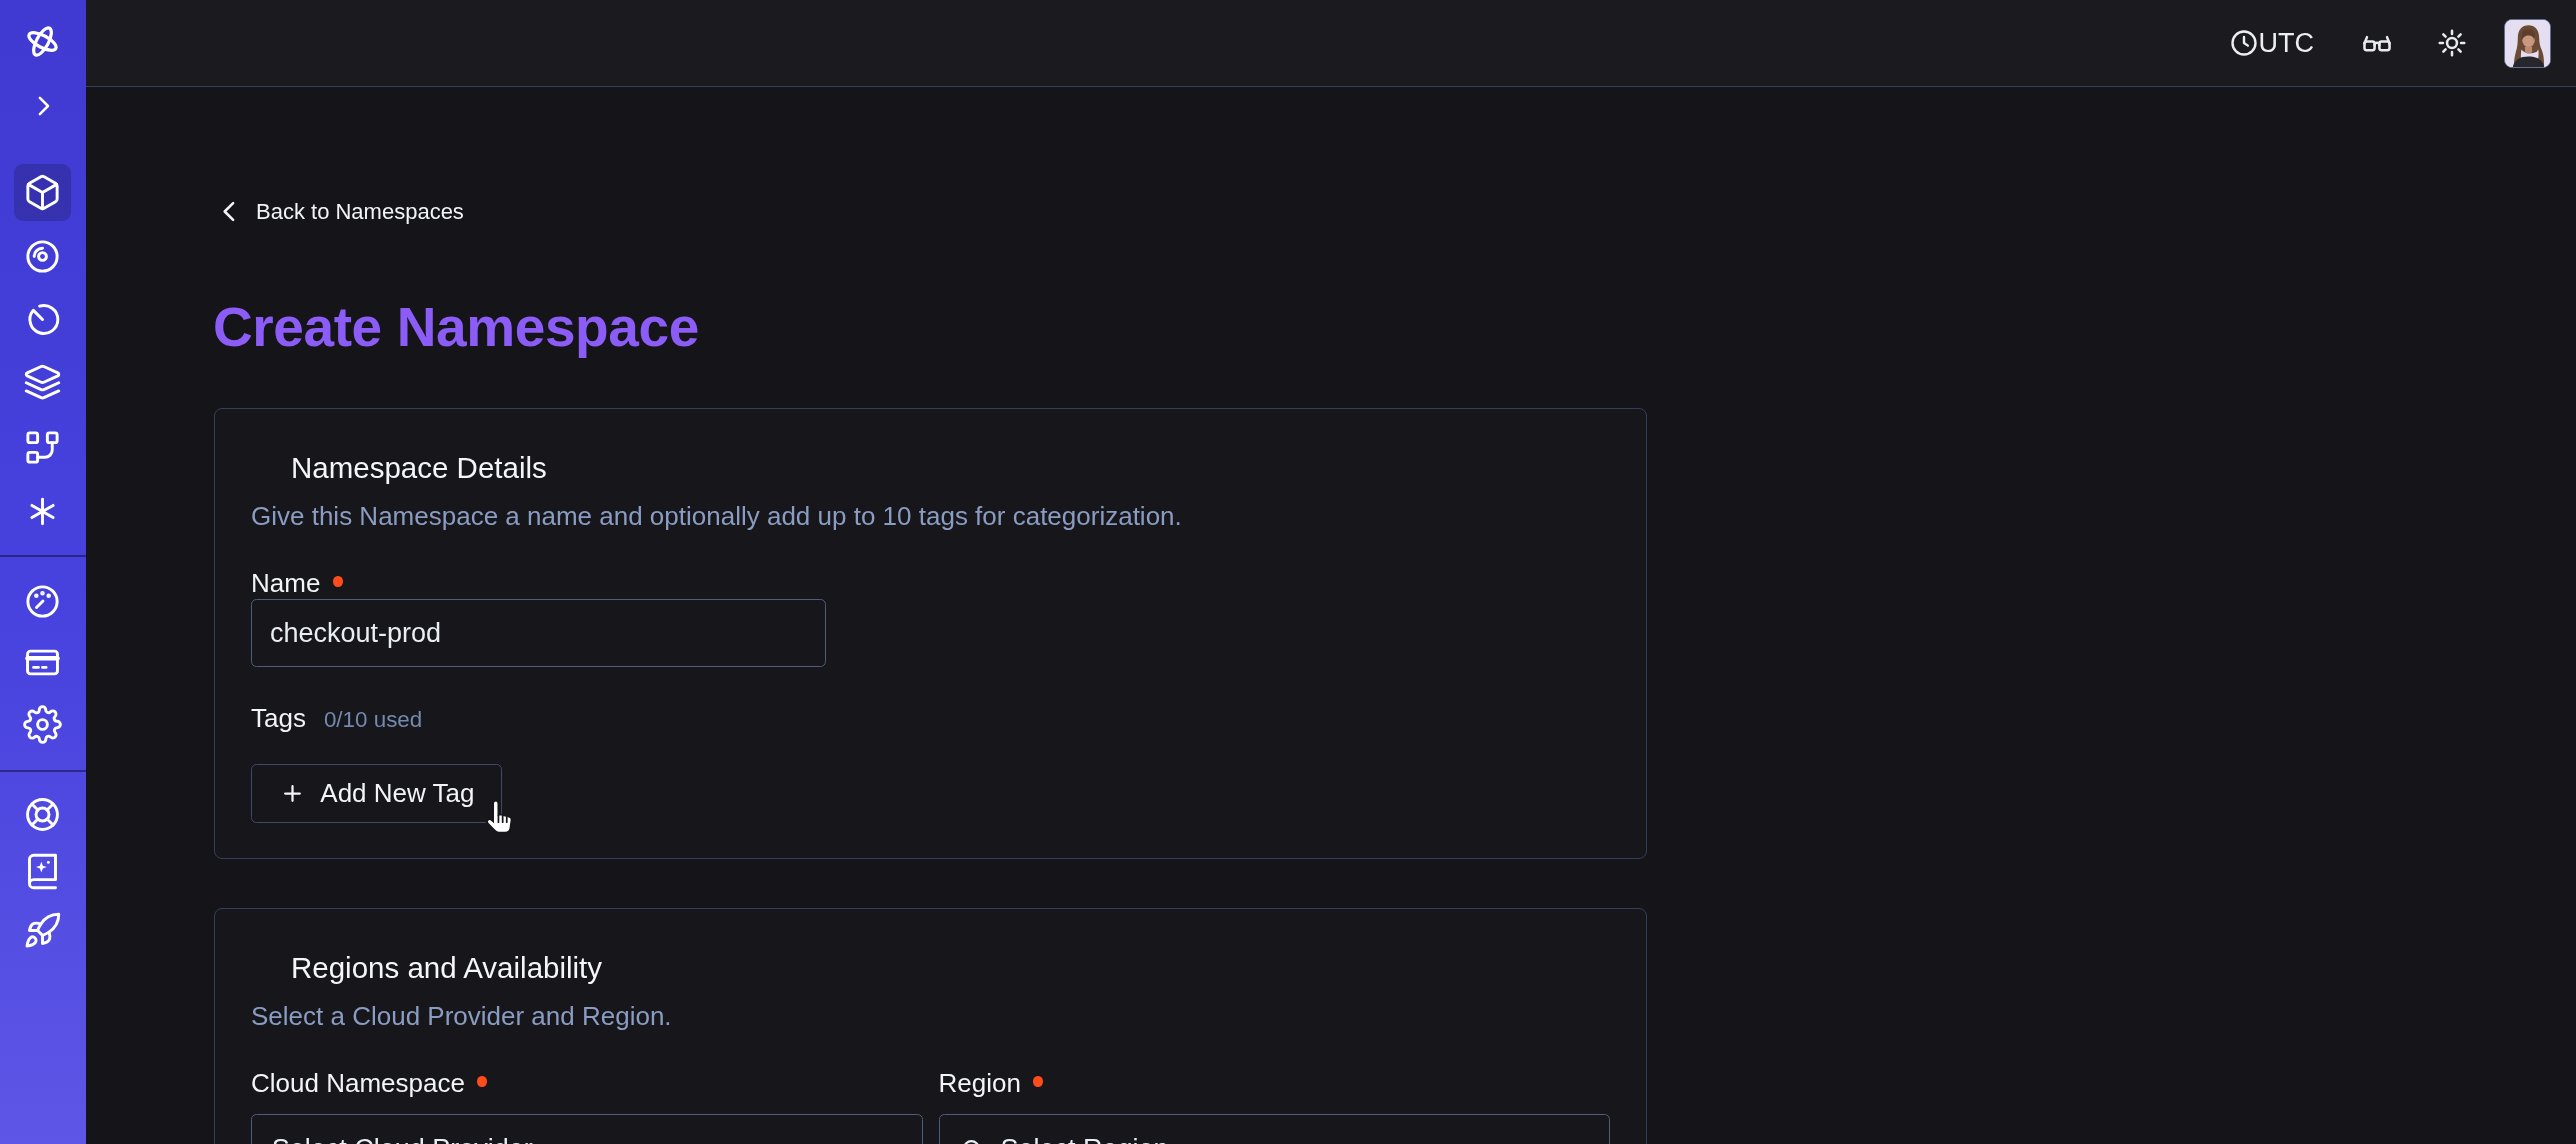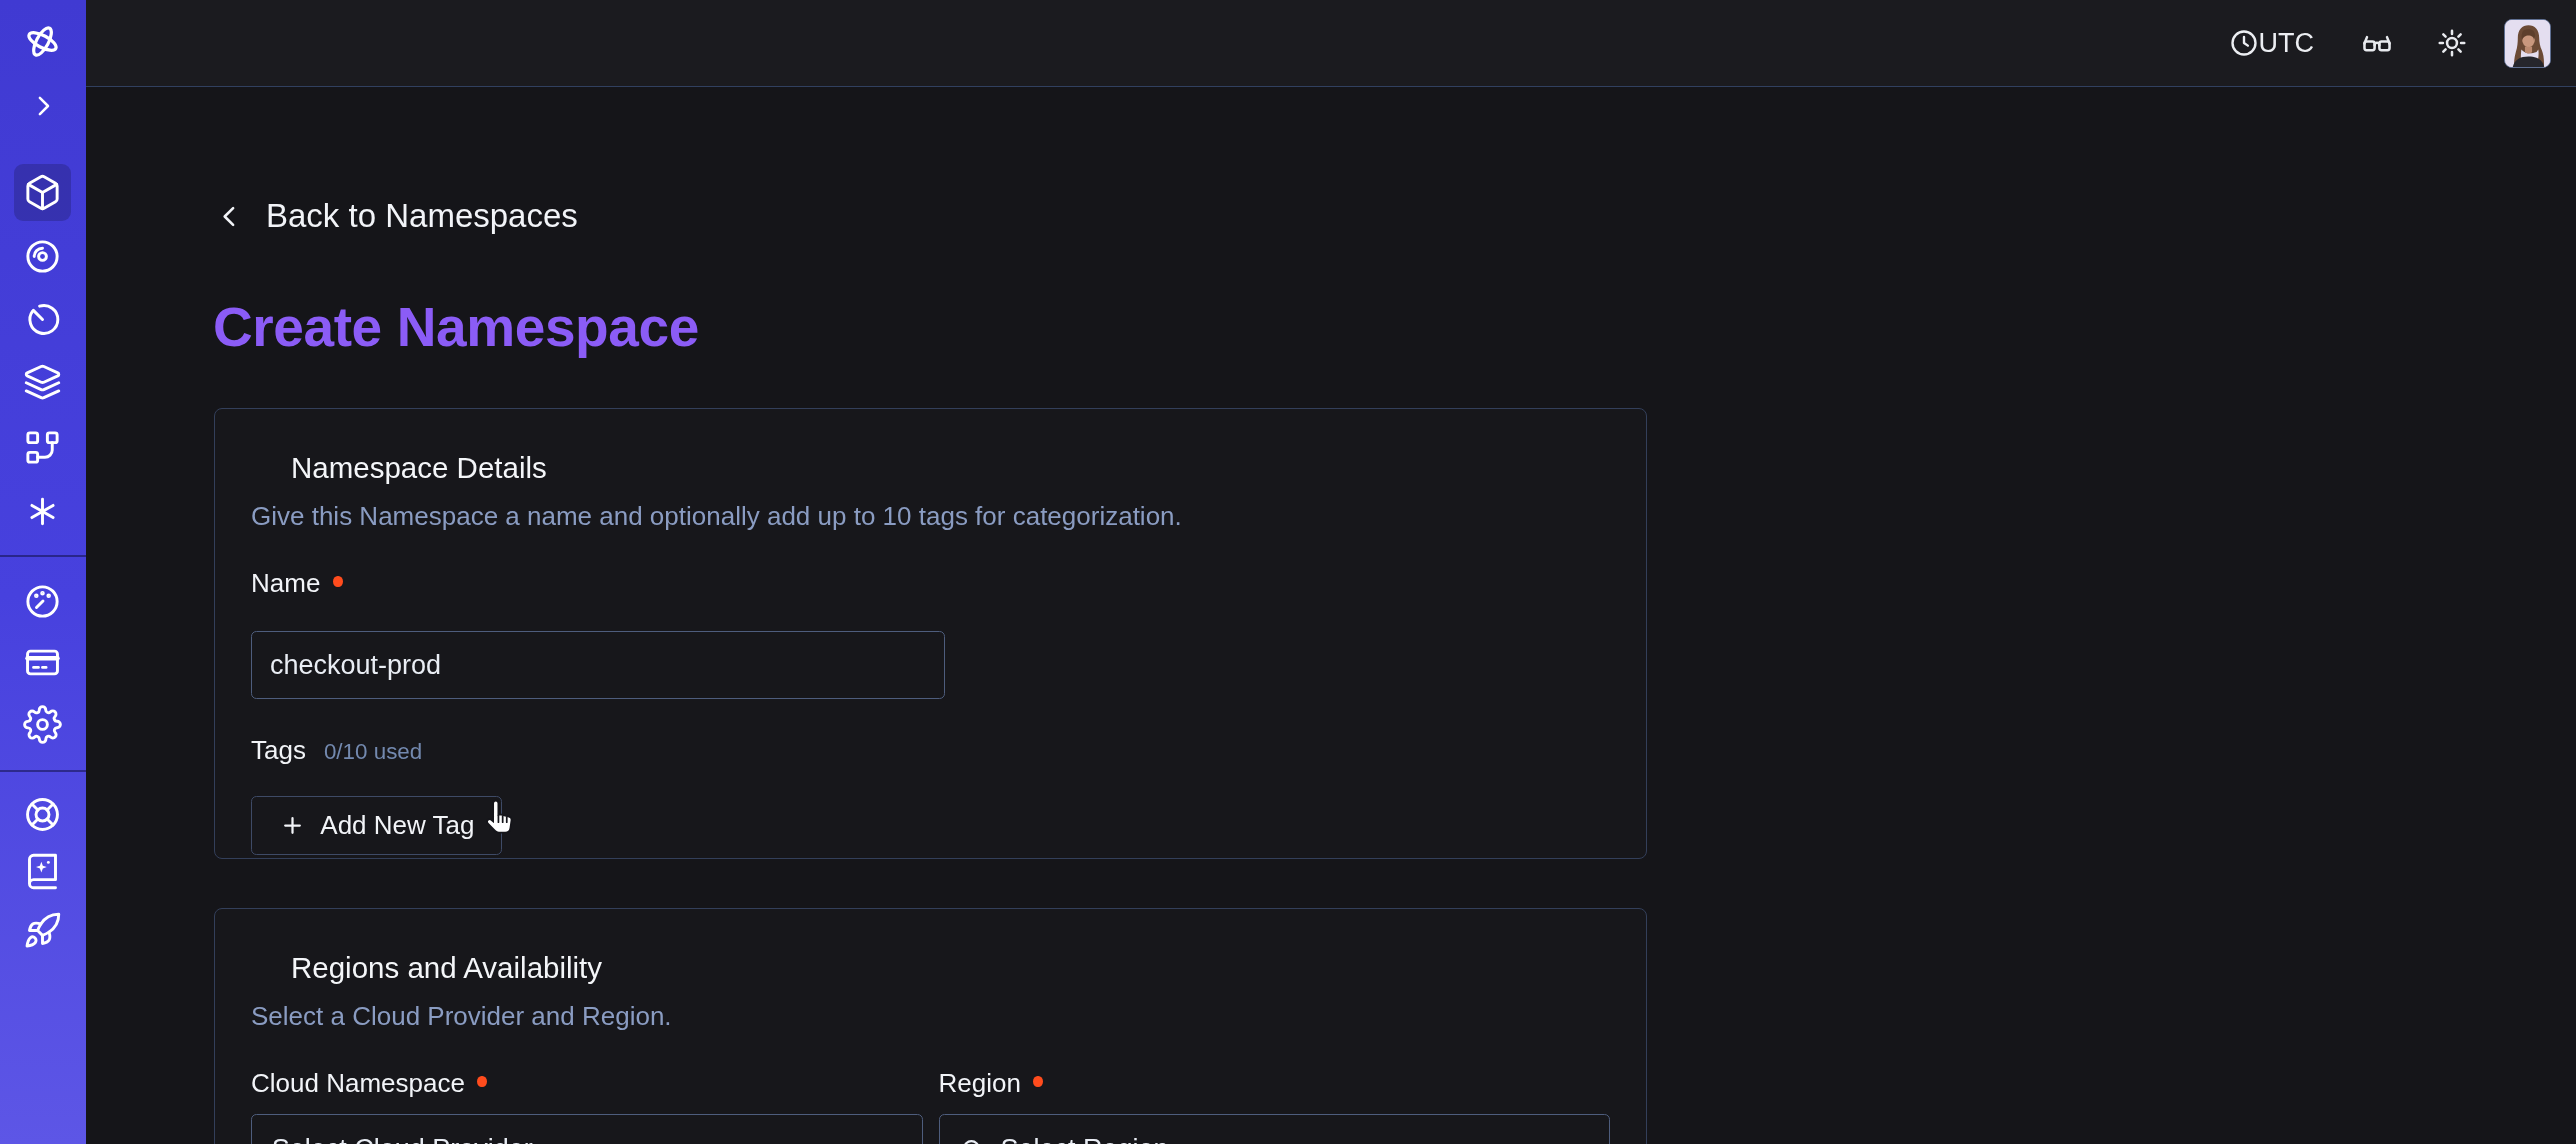--- a/index.html
+++ b/index.html
@@ -37,22 +37,22 @@
   .side-item {
     position:absolute; left:14.3px; width:57px; height:57px; border-radius:9px;
     display:flex; align-items:center; justify-content:center; color:#ffffff; cursor:pointer;
   }
   .side-item.active { background:rgba(0,0,0,0.18); }
   .side-divider { position:absolute; left:0; width:86px; height:1.8px; background:rgba(12,12,56,0.5); }
 
   
   .back-link {
     position:absolute; left:215px; top:197px;
-    display:flex; align-items:center; gap:22px;
-    font-size:33px; font-weight:500; color:#f2f4f8; cursor:pointer;
+    display:flex; align-items:center; gap:12px;
+    font-size:22px; font-weight:500; color:#f2f4f8; cursor:pointer;
   }
   .page-title {
     position:absolute; left:213px; top:295px;
     font-size:55px; font-weight:600; letter-spacing:-0.4px; color:#8b5cf6;
   }
 
   .card {
     position:absolute; left:214px; width:1433px;
     background:#17171b; border:1.8px solid #333f5a; border-radius:8px;
     padding:41px 36px;
@@ -64,21 +64,21 @@
   .card-sub { margin-top:14.3px; font-size:26px; color:#8a9cc2; line-height:32px; }
 
   .field-label {
     display:flex; align-items:center; gap:12.5px;
     font-size:26px; font-weight:500; color:#f2f4f8; line-height:30px;
   }
   .req-dot { width:9.8px; height:11.6px; border-radius:50%; background:#ff4c1d; margin-top:-3.6px; }
 
   .name-label-row { margin-top:36px; }
   .text-input {
-    margin-top:33px; width:694px; height:68px;
+    margin-top:1px; width:575px; height:68px;
     background:transparent; border:1.8px solid #4e5d7d; border-radius:5.4px;
     color:#e9edf4; font-size:27px; font-family:inherit; padding:0 18px;
   }
 
   .tags-row { margin-top:36px; display:flex; align-items:baseline; gap:18px; }
   .tags-label { font-size:26px; font-weight:500; color:#f2f4f8;text-align:center; }
   .tags-counter { font-size:22.4px; color:#7389af; }
 
   .add-tag-btn {
     margin-top:30px; display:inline-flex; align-items:center; gap:14.3px;

